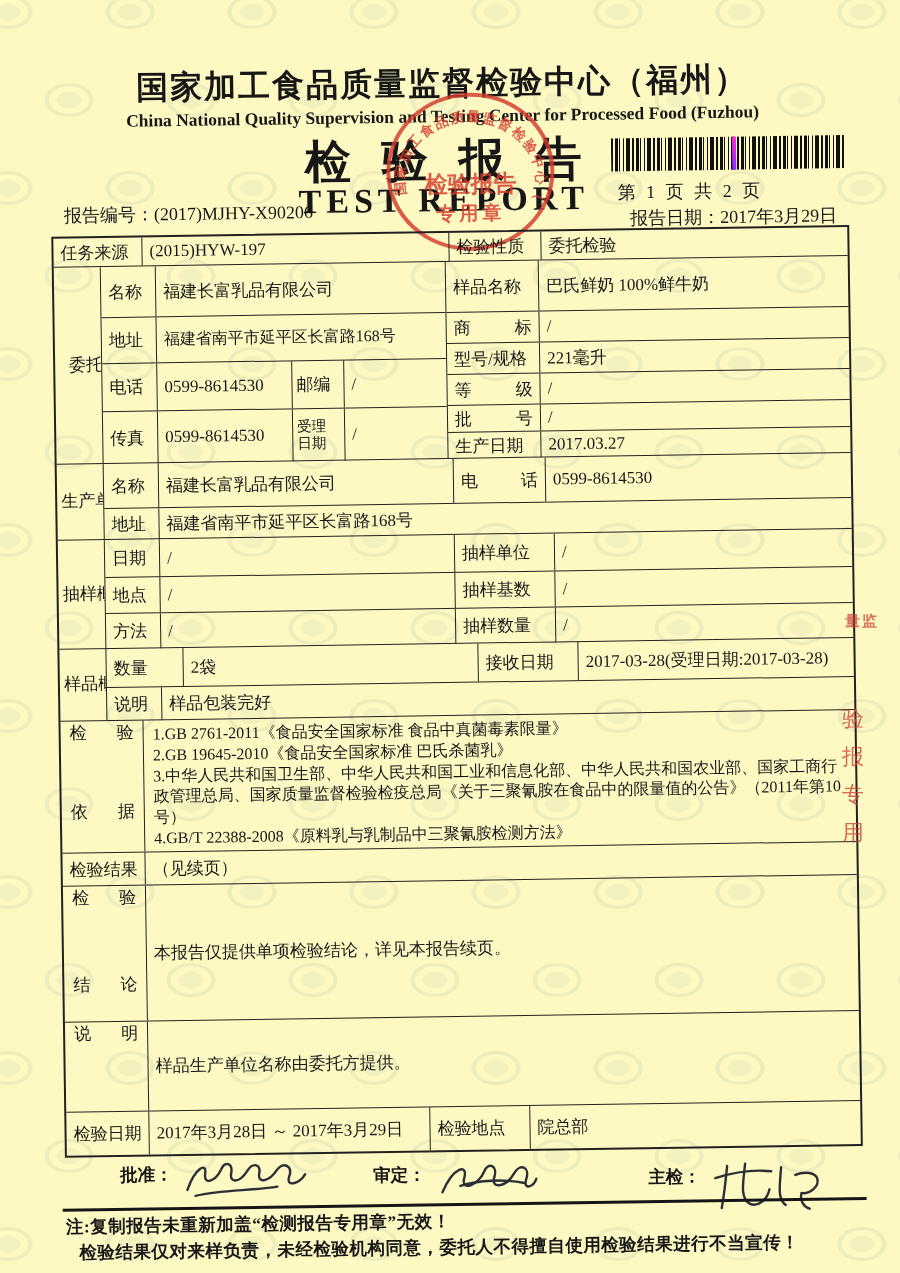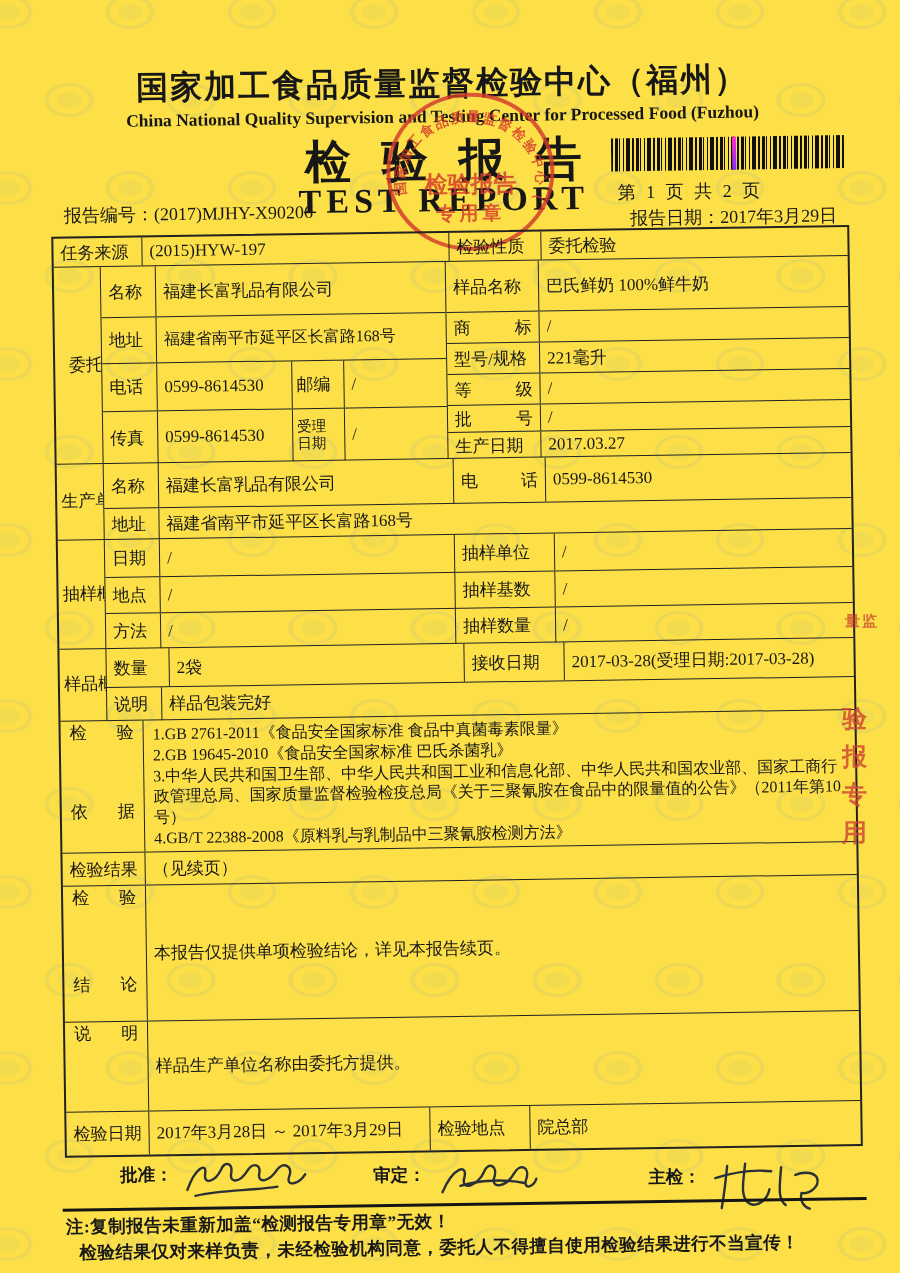--- a/index.html
+++ b/index.html
@@ -1,16 +1,16 @@
 <!DOCTYPE html>
 <html><head>
 <meta charset="utf-8">
 <style>
   html,body{margin:0;padding:0;}
-  .page{position:relative;width:900px;height:1273px;background:#fde047;overflow:hidden;
+  .page{position:relative;width:900px;height:1273px;background:#fef9c3;overflow:hidden;
         font-family:"Liberation Serif","DejaVu Serif",serif;color:#171717;}
   
   .wm{position:absolute;inset:0;pointer-events:none;
       background-image:
         radial-gradient(36px 25px at 50% 50%, rgba(255,255,255,0) 54%, rgba(148,175,152,0.16) 58%, rgba(148,175,152,0.16) 66%, rgba(255,255,255,0) 70%),
         radial-gradient(20px 13px at 50% 50%, rgba(148,175,152,0.10) 0 58%, rgba(255,255,255,0) 66%),
         radial-gradient(36px 25px at 50% 50%, rgba(255,255,255,0) 54%, rgba(148,175,152,0.16) 58%, rgba(148,175,152,0.16) 66%, rgba(255,255,255,0) 70%),
         radial-gradient(20px 13px at 50% 50%, rgba(148,175,152,0.10) 0 58%, rgba(255,255,255,0) 66%);
       background-size:122px 176px,122px 176px,122px 176px,122px 176px;
       background-position:8px 12px,8px 12px,69px 100px,69px 100px;}
@@ -60,22 +60,22 @@
   .sig svg{margin-top:-6px;}
   .sig path{fill:none;stroke:#2a3036;stroke-width:2.4;stroke-linecap:round;stroke-linejoin:round;}
   .footer-rule{position:absolute;left:54px;top:1203px;width:804px;height:2.5px;background:#161616;}
   .notes{position:absolute;left:57px;top:1208px;width:820px;font-weight:700;
          font-size:17.5px;line-height:1.5;letter-spacing:.5px;}
   .notes .l2{margin-left:13px;}
 
   
   .edge-frag1{position:absolute;left:845px;top:612px;color:#c63a2e;font-weight:700;
               font-size:15px;letter-spacing:2px;opacity:.7;}
-  .edge-frag2{position:absolute;left:842px;top:700px;width:58px;color:#cf4335;font-weight:700;
-              font-size:25px;line-height:38px;letter-spacing:9px;opacity:.8;overflow:hidden;}
+  .edge-frag2{position:absolute;left:842px;top:700px;width:58px;color:#cf4335;font-weight:400;
+              font-size:22px;line-height:38px;letter-spacing:9px;opacity:.8;overflow:hidden;}
   .stamp-red{fill:#d43a2c;}
 </style>
 </head>
 <body>
 
 <div class="page">
   <div class="wm"></div>
 
   <div class="content">
 
@@ -215,21 +215,21 @@
           </div>
         </div>
       </div>
 
       <div class="band" style="height:72px">
         <div class="c first vcell">
           <div class="v2">样品概况</div>
         </div>
         <div class="col" style="flex:1;border-left:1.7px solid #222">
           <div class="row" style="flex:0 0 38px">
-            <div class="c first" style="width:62px">数量</div>
+            <div class="c first" style="width:76px">数量</div>
             <div class="c" style="width:295px">2袋</div>
             <div class="c" style="width:100px">接收日期</div>
             <div class="c" style="flex:1">2017-03-28(受理日期:2017-03-28)</div>
           </div>
           <div class="row" style="flex:0 0 34px">
             <div class="c first" style="width:54px">说明</div>
             <div class="c" style="flex:1">样品包装完好</div>
           </div>
         </div>
       </div>

